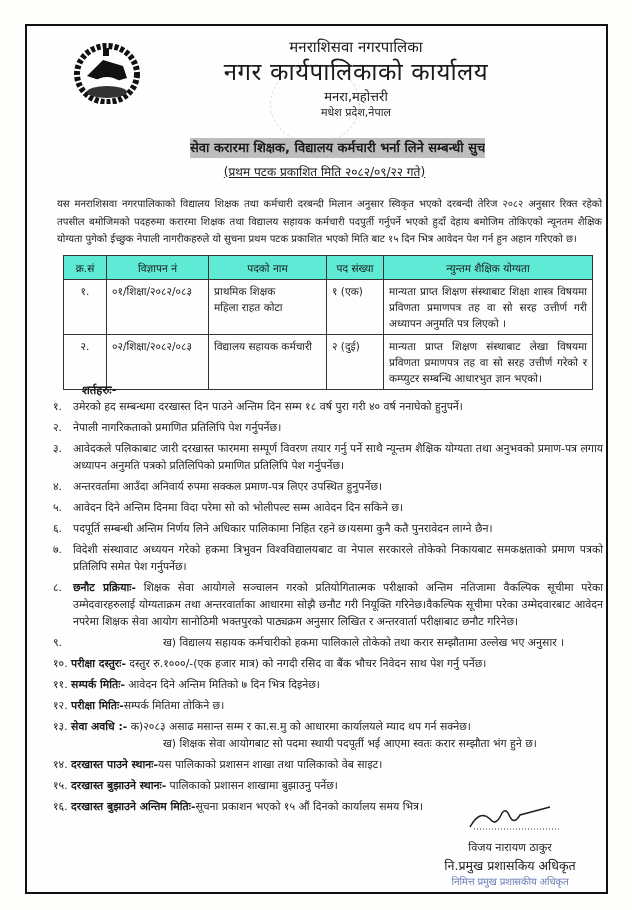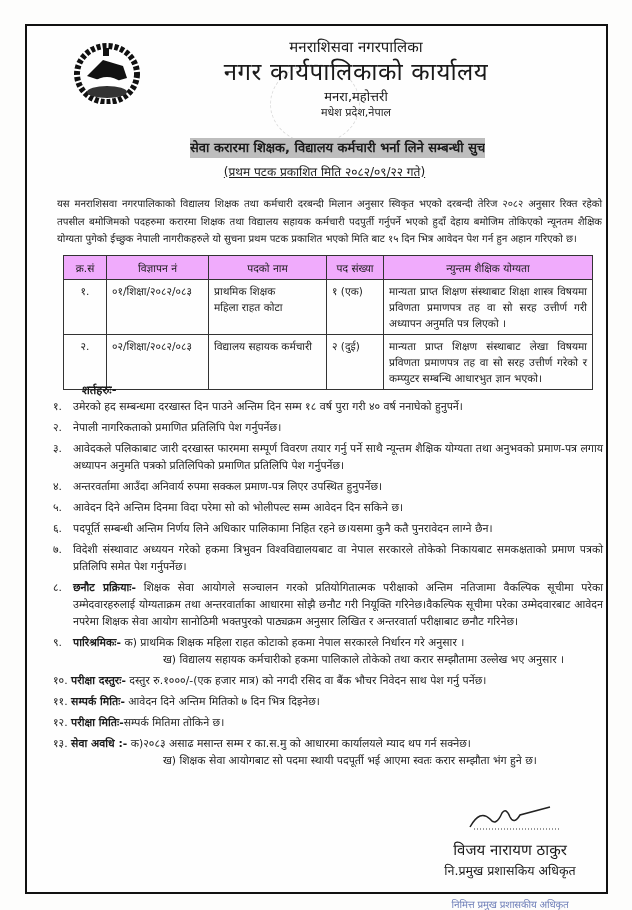--- a/index.html
+++ b/index.html
@@ -26,43 +26,43 @@
   }
   .intro {
     position: absolute; left: 57px; top: 195px; width: 545px; font-size: 10px; line-height: 17.5px;
     text-align: justify;
   }
   table.vac {
     position: absolute; left: 63px; top: 255px; width: 530px; border-collapse: collapse;
     font-size: 10.5px;
   }
   table.vac th, table.vac td { border: 1px solid #333; }
-  table.vac th { background: #f0abfc; height: 24px; font-weight: normal; text-align: center; }
+  table.vac th { background: #5eead4; height: 24px; font-weight: normal; text-align: center; }
   table.vac td { vertical-align: top; padding: 3px 5px; line-height: 16px; }
   table.vac td.c-sn { text-align: center; width: 43px; }
   table.vac td.c-adv { width: 102px; }
   table.vac td.c-post { width: 118px; }
   table.vac td.c-count { width: 57px; text-align: left; }
   table.vac td.c-qual { text-align: justify; }
   .cond-head {
     position: absolute; left: 82px; top: 382px; font-size: 11.5px; font-weight: bold; 
   }
   .conditions { position: absolute; left: 53px; top: 398px; width: 550px; font-size: 10.8px; }
   .cond { position: relative; line-height: 17px; margin-bottom: 4px; }
   .cond .num { position: absolute; left: 0; top: 0; width: 20px; }
   .cond .txt { display: block; padding-left: 20px; text-align: justify; }
   .cond.wide .num { width: auto; position: static; display: inline; }
   .cond.wide .txt { display: inline; padding-left: 0; }
   .cond .lbl { font-weight: bold; }
   .cond .sub { display: block; padding-left: 110px; }
   .signature-block { position: absolute; left: 420px; top: 805px; width: 180px; text-align: center; }
   .sig-mark { height: 28px; }
-  .sig-name { font-size: 15px; margin-top: 2px; }
+  .sig-name { font-size: 11px; margin-top: 2px; }
   .sig-title { font-size: 12.5px; margin-top: 3px; }
-  .sig-stamp { font-size: 10px; color: #6f7fb8; margin-top: 18px; letter-spacing: -0.2px; }
+  .sig-stamp { font-size: 10px; color: #6f7fb8; margin-top: 0; letter-spacing: -0.2px; }
   .watermark-seal {
     position: absolute; left: 270px; top: 64px; width: 90px; height: 80px; border-radius: 50%;
     border: 1px dashed rgba(120,120,120,0.25);
   }
 </style>
 </head>
 <body>
 
 <div class="frame"></div>
 
@@ -148,40 +148,51 @@
   <div class="cond">
     <span class="num">७.</span>
     <span class="txt">विदेशी संस्थावाट अध्ययन गरेको हकमा त्रिभुवन विश्वविद्यालयबाट वा नेपाल सरकारले तोकेको निकायबाट समकक्षताको प्रमाण पत्रको प्रतिलिपि समेत पेश गर्नुपर्नेछ।</span>
   </div>
   <div class="cond">
     <span class="num">८.</span>
     <span class="txt"><b class="lbl">छनौट प्रक्रियाः-</b><span> शिक्षक सेवा आयोगले सञ्चालन गरको प्रतियोगितात्मक परीक्षाको अन्तिम नतिजामा वैकल्पिक सूचीमा परेका उम्मेदवारहरुलाई योग्यताक्रम तथा अन्तरवार्ताका आधारमा सोझै छनौट गरी नियूक्ति गरिनेछ।वैकल्पिक सूचीमा परेका उम्मेदवारबाट आवेदन नपरेमा शिक्षक सेवा आयोग सानोठिमी भक्तपुरको पाठ्यक्रम अनुसार लिखित र अन्तरवार्ता परीक्षाबाट छनौट गरिनेछ।</span></span>
   </div>
   <div class="cond">
     <span class="num">९.</span>
-    <span class="txt"><b class="lbl">पारिश्रमिकः-</b><span> क) प्राथमिक शिक्षक महिला राहत कोटाको हकमा नेपाल सरकारले निर्धारन गरे अनुसार ।</span></span>
     <span class="sub">ख) विद्यालय सहायक कर्मचारीको हकमा पालिकाले तोकेको तथा करार सम्झौतामा उल्लेख भए अनुसार ।</span>
   </div>
 
   <div class="cond wide">
     <span class="num">१०.</span>
     <b class="lbl">परीक्षा दस्तुरः-</b><span class="txt"> दस्तुर रु.१०००/-(एक हजार मात्र) को नगदी रसिद वा बैंक भौचर निवेदन साथ पेश गर्नु पर्नेछ।</span>
   </div>
   <div class="cond wide">
     <span class="num">११.</span>
     <b class="lbl">सम्पर्क मितिः-</b><span class="txt"> आवेदन दिने अन्तिम मितिको ७ दिन भित्र दिइनेछ।</span>
   </div>
   <div class="cond wide">
     <span class="num">१२.</span>
     <b class="lbl">परीक्षा मितिः-</b><span class="txt">सम्पर्क मितिमा तोकिने छ।</span>
   </div>
   <div class="cond wide">
     <span class="num">१३.</span>
     <b class="lbl">सेवा अवधि :-</b><span class="txt"> क)२०८३ असाढ मसान्त सम्म र का.स.मु को आधारमा कार्यालयले म्याद थप गर्न सक्नेछ।</span>
     <span class="sub">ख) शिक्षक सेवा आयोगबाट सो पदमा स्थायी पदपूर्ती भई आएमा स्वतः करार सम्झौता भंग हुने छ।</span>
+  </div>
+  <div class="cond wide">
+    <span class="num">१४.</span>
+    <b class="lbl">दरखास्त पाउने स्थानः-</b><span class="txt">यस पालिकाको प्रशासन शाखा तथा पालिकाको वेब साइट।</span>
+  </div>
+  <div class="cond wide">
+    <span class="num">१५.</span>
+    <b class="lbl">दरखास्त बुझाउने स्थानः-</b><span class="txt"> पालिकाको प्रशासन शाखामा बुझाउनु पर्नेछ।</span>
+  </div>
+  <div class="cond wide">
+    <span class="num">१६.</span>
+    <b class="lbl">दरखास्त बुझाउने अन्तिम मितिः-</b><span class="txt">सूचना प्रकाशन भएको १५ औं दिनको कार्यालय समय भित्र।</span>
   </div>
 </div>
 
 <div class="signature-block">
   <svg class="sig-mark" viewBox="0 0 120 28" width="120" height="28">
     <path d="M20 22 Q30 4 40 14 Q46 22 52 8 Q56 2 60 12 Q64 20 70 10 L100 2" fill="none" stroke="#222" stroke-width="1.5"></path>
     <line x1="24" y1="24" x2="110" y2="24" stroke="#333" stroke-width="1" stroke-dasharray="1 2"></line>
   </svg>
   <div class="sig-name">विजय नारायण ठाकुर</div>
   <div class="sig-title">नि.प्रमुख प्रशासकिय अधिकृत</div>

